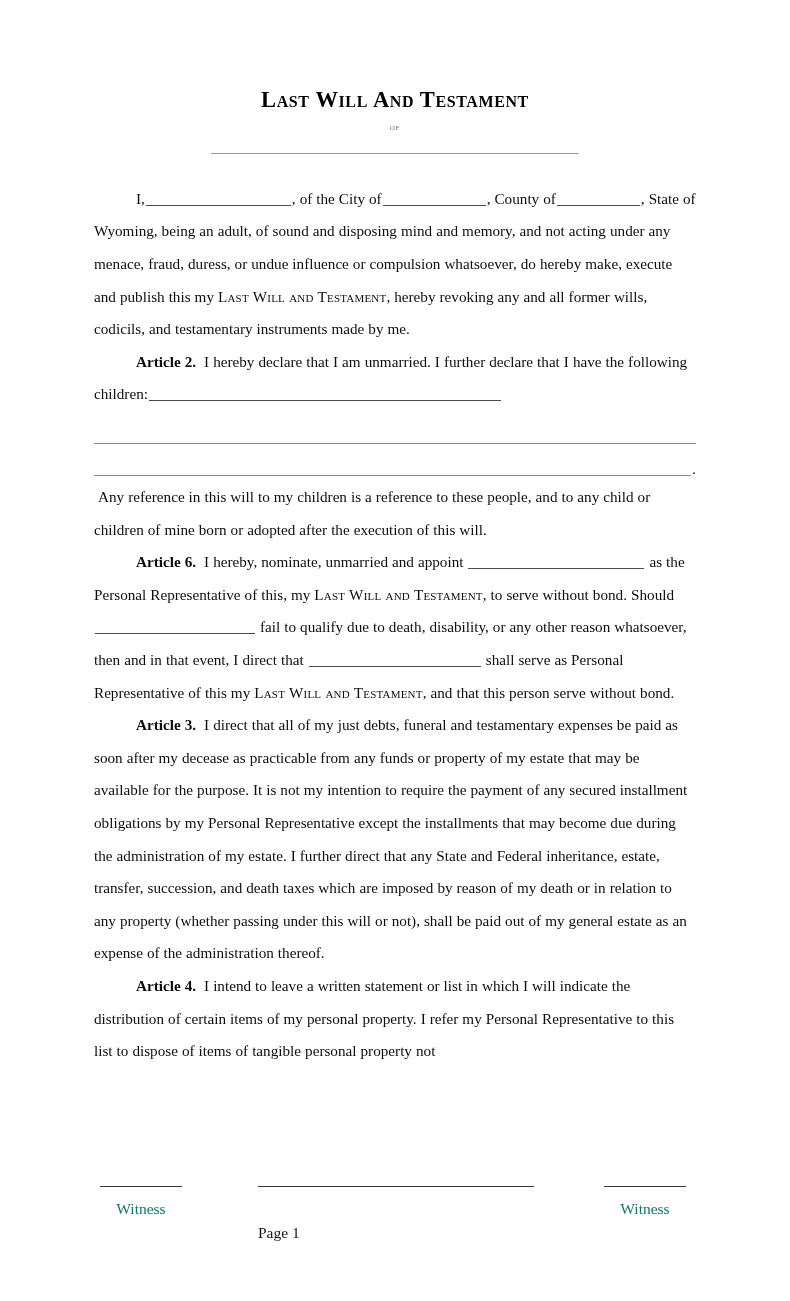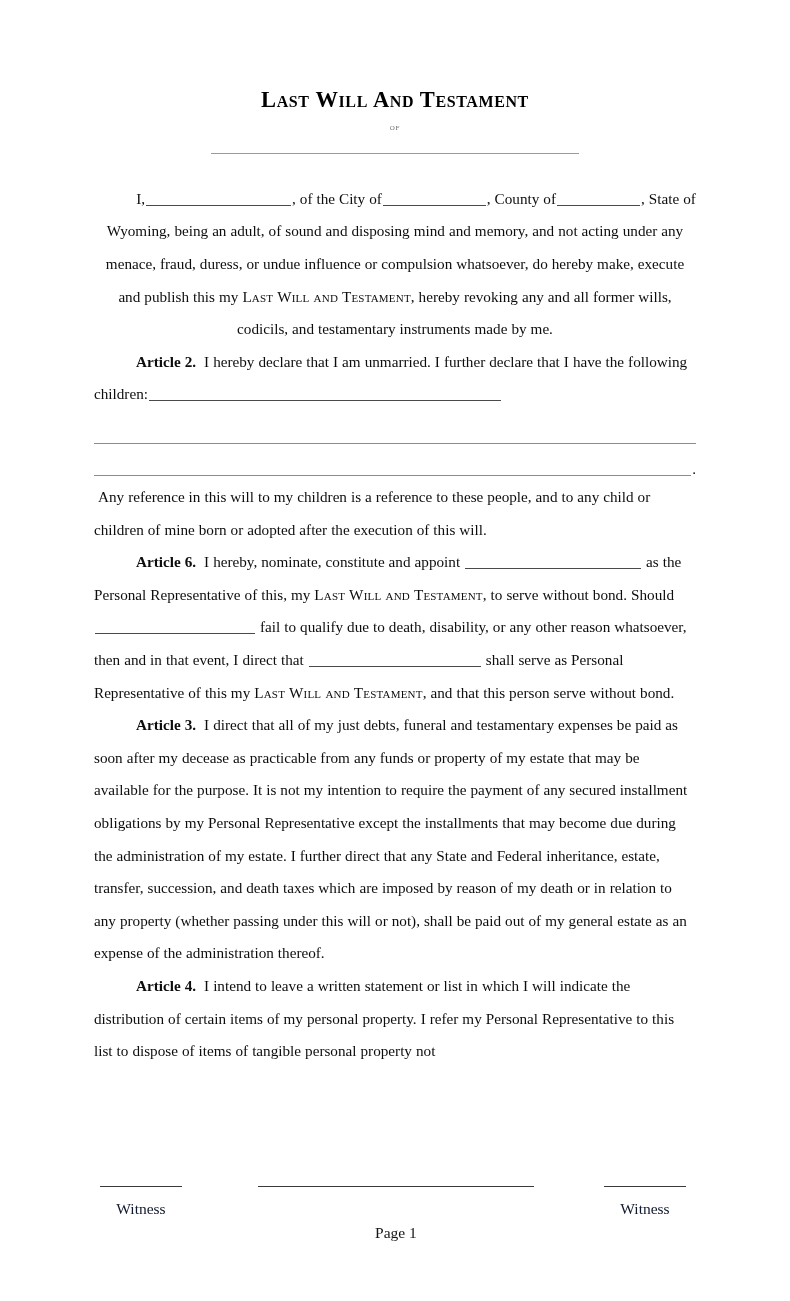--- a/index.html
+++ b/index.html
@@ -52,21 +52,21 @@
   }
 
   
   .para {
     font-size: 15.2px;
     line-height: 32.6px;
     text-align: left;
     margin: 0;
     word-spacing: 0.2px;
   }
-  .para.first { margin-top: 29px; text-align: center; }
+  .para.first { margin-top: 29px; }
   .indent { display: inline-block; width: 42px; }
   .sc {
     font-variant: small-caps;
     letter-spacing: 0.2px;
   }
   b.article { font-weight: bold; }
 
   
   .blank {
     display: inline-block;
@@ -126,32 +126,32 @@
   .footer-labels {
     position: relative;
     height: 26px;
   }
   .f-label {
     position: absolute;
     top: 0;
     font-size: 15.5px;
     line-height: 22px;
     text-align: center;
-    color: #0f172a;
+    color: #0f766e;
   }
   .f-label.left   { left: 0px;   width: 94px;  }
   .f-label.center { left: 164px; width: 276px; }
   .f-label.right  { left: 504px; width: 94px;  }
 
   .page-num {
     position: absolute;
     left: 164px;
     top: 24px;
     width: 276px;
-    text-align: center;
+    text-align: left;
     font-size: 15.5px;
     line-height: 22px;
     color: #151515;
   }
 </style>
 </head>
 <body>
 
 <div class="page">
 
@@ -175,21 +175,21 @@
     </div>
     <div class="rule-row">
       <div class="rule-line"></div>
       <div class="tail">.</div>
     </div>
 
     <div class="gap-sm"></div>
 
     <p class="para">&nbsp;<span>Any reference in this will to my children is a reference to these people, and to any child or children of mine born or adopted after the execution of this will.</span></p>
 
-    <p class="para"><span class="indent"></span><b class="article">Article 6.</b>&nbsp; <span>I hereby, nominate, constitute and appoint</span> <span class="blank b-appoint"></span>
+    <p class="para"><span class="indent"></span><b class="article">Article 6.</b>&nbsp; <span>I hereby, nominate, unmarried and appoint</span> <span class="blank b-appoint"></span>
       <span>as the Personal Representative of this, my</span> <span class="sc">Last Will and Testament</span><span>, to serve without bond.  Should</span> <span class="blank b-should"></span>
       <span>fail to qualify due to death, disability, or any other reason whatsoever, then and in that event, I direct that</span> <span class="blank b-direct"></span>
       <span>shall serve as Personal Representative of this my</span> <span class="sc">Last Will and Testament</span><span>, and that this person serve without bond.</span>
     </p>
 
     <p class="para"><span class="indent"></span><b class="article">Article 3.</b>&nbsp; <span>I direct that all of my just debts, funeral and testamentary expenses be paid as soon after my decease as practicable from any funds or property of my estate that may be available for the purpose.  It is not my intention to require the payment of any secured installment obligations by my Personal Representative except the installments that may become due during the administration of my estate.  I further direct that any State and Federal inheritance, estate, transfer, succession, and death taxes which are imposed by reason of my death or in relation to any property (whether passing under this will or not), shall be paid out of my general estate as an expense of the administration thereof.</span></p>
 
     <p class="para"><span class="indent"></span><b class="article">Article 4.</b>&nbsp; <span>I intend to leave a written statement or list in which I will indicate the distribution of certain items of my personal property.  I refer my Personal Representative to this list to dispose of items of tangible personal property not</span></p>
 
   </div>

